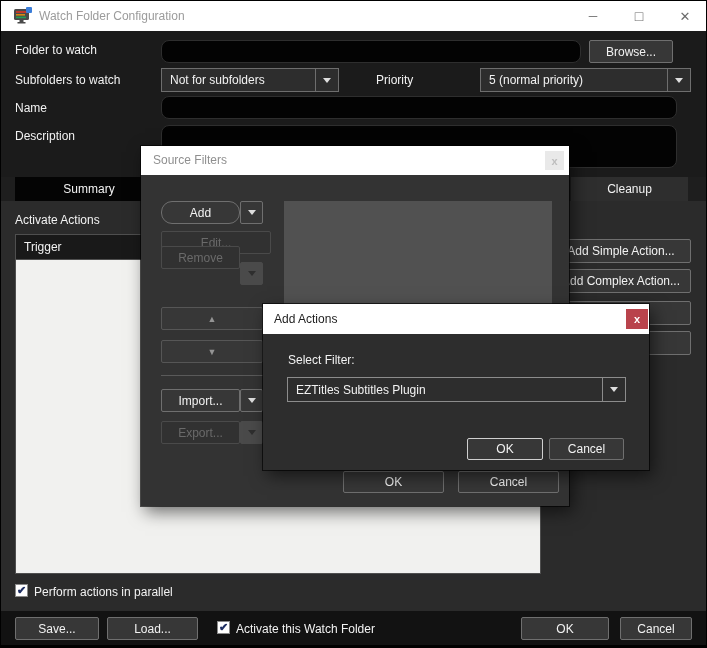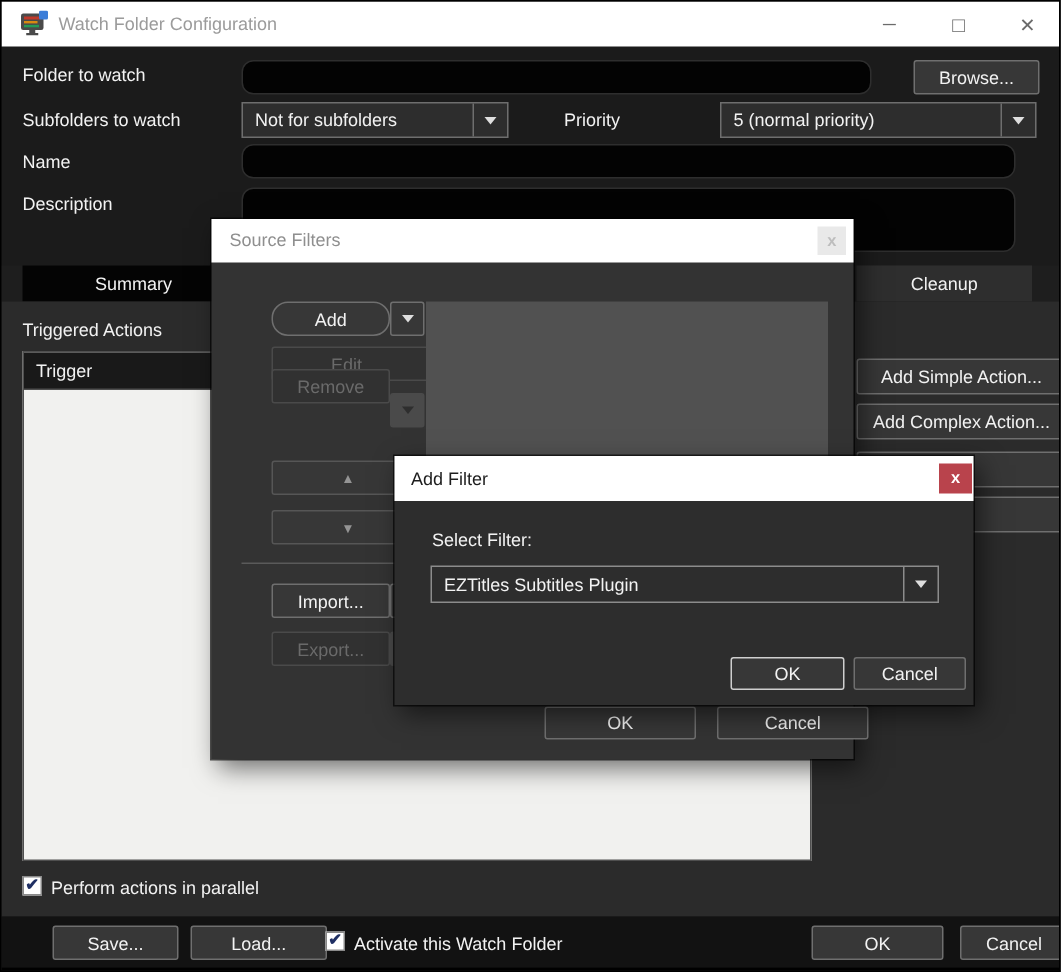--- a/index.html
+++ b/index.html
@@ -4,21 +4,21 @@
 <style>
   html,body{margin:0;padding:0;background:#3a3a3a;}
   *{box-sizing:border-box;font-family:"Liberation Sans",sans-serif;}
   #stage{position:relative;width:707px;height:648px;background:#1b1b1b;overflow:hidden;border:1px solid #000;}
   .abs{position:absolute;}
   .lbl{color:#f2f2f2;font-size:12px;white-space:nowrap;}
   .titlebar{left:0;top:0;width:707px;height:30px;background:#ffffff;}
   .win-title{left:38px;top:8px;color:#9b9b9b;font-size:12px;}
   .win-ctl{top:2px;width:32px;height:26px;color:#6b6b6b;font-size:12px;display:flex;align-items:center;justify-content:center;background:transparent;border:0;cursor:default;}
   .field{background:#030303;border:1px solid #2e2e2e;border-radius:8px;}
-  .btn{background:#373737;border:1px solid #6f6f6f;border-radius:2px;color:#f2f2f2;font-size:12px;display:flex;align-items:center;justify-content:center;padding:0;cursor:default;margin-left:20px;}
+  .btn{background:#373737;border:1px solid #6f6f6f;border-radius:2px;color:#f2f2f2;font-size:12px;display:flex;align-items:center;justify-content:center;padding:0;cursor:default;}
   .btn.dis{background:#313131;border-color:#4a4a4a;color:#6a6a6a;}
   .btn.dis-arr{background:#4a4a4a;border-color:#4a4a4a;}
   .btn.focused{border-color:#cfcfcf;}
   .combo{display:flex;align-items:stretch;background:#2d2d2d;border:1px solid #6e6e6e;}
   .combo .val{flex:1;display:flex;align-items:center;padding-left:8px;color:#f2f2f2;font-size:12px;white-space:nowrap;overflow:hidden;}
   .combo .arrow-box{width:23px;border-left:1px solid #6e6e6e;display:flex;align-items:center;justify-content:center;}
   .tri{width:0;height:0;border-left:4px solid transparent;border-right:4px solid transparent;border-top:5px solid #dedede;}
   .tri.dim{border-top-color:#2e2e2e;}
   .tab{display:flex;align-items:center;justify-content:center;color:#f2f2f2;font-size:12px;cursor:default;}
   .list{border:1px solid #4f4f4f;background:#f1f1ef;}
@@ -77,21 +77,21 @@
   <div class="abs field" style="left:160px;top:95px;width:516px;height:23px;"></div>
 
   <span class="abs lbl" style="left:14px;top:128px;">Description</span>
   <div class="abs field" style="left:160px;top:124px;width:516px;height:43px;"></div>
 
   <div class="abs" style="left:0;top:176px;width:707px;height:24px;background:#1e1e1e;"></div>
   <div class="abs tab" style="left:14px;top:176px;width:148px;height:24px;background:#040404;">Summary</div>
   <div class="abs tab" style="left:570px;top:176px;width:117px;height:24px;background:#2e2e2e;">Cleanup</div>
 
   <div class="abs" style="left:0;top:200px;width:707px;height:410px;background:#2b2b2b;"></div>
-  <span class="abs lbl" style="left:14px;top:212px;">Triggered Actions</span>
+  <span class="abs lbl" style="left:14px;top:212px;">Activate Actions</span>
 
   <div class="abs list" style="left:14px;top:233px;width:526px;height:340px;">
     <div class="list-header">Trigger</div>
   </div>
 
   <button class="abs btn" style="left:550px;top:238px;width:140px;height:24px;">Add Simple Action...</button>
   <button class="abs btn" style="left:550px;top:268px;width:140px;height:24px;">Add Complex Action...</button>
   <button class="abs btn" style="left:550px;top:300px;width:140px;height:24px;"></button>
   <button class="abs btn" style="left:550px;top:330px;width:140px;height:24px;"></button>
 
@@ -145,21 +145,21 @@
       </button>
 
     <div class="abs" style="left:143px;top:55px;width:268px;height:252px;background:#515151;"></div>
 
     <button class="abs btn" style="left:202px;top:325px;width:101px;height:22px;">OK</button>
     <button class="abs btn" style="left:317px;top:325px;width:101px;height:22px;">Cancel</button>
   </div>
 
   <div class="abs dialog" style="left:262px;top:303px;width:386px;height:166px;background:#2d2d2d;z-index:20;">
     <div class="dlg-title" style="height:30px;">
-      <span class="t" style="left:11px;top:8px;color:#1d1d1d;">Add Filter</span>
+      <span class="t" style="left:11px;top:8px;color:#1d1d1d;">Add Actions</span>
       <button class="af-close" style="right:1px;top:5px;">x</button>
     </div>
 
     <span class="abs lbl" style="left:25px;top:49px;">Select Filter:</span>
 
     <div class="abs combo" style="left:24px;top:73px;width:339px;height:25px;border-color:#8c8c8c;">
       <span class="val">EZTitles Subtitles Plugin</span>
       <span class="arrow-box" style="border-left-color:#8c8c8c;">
           <i class="tri"></i>
         </span>

